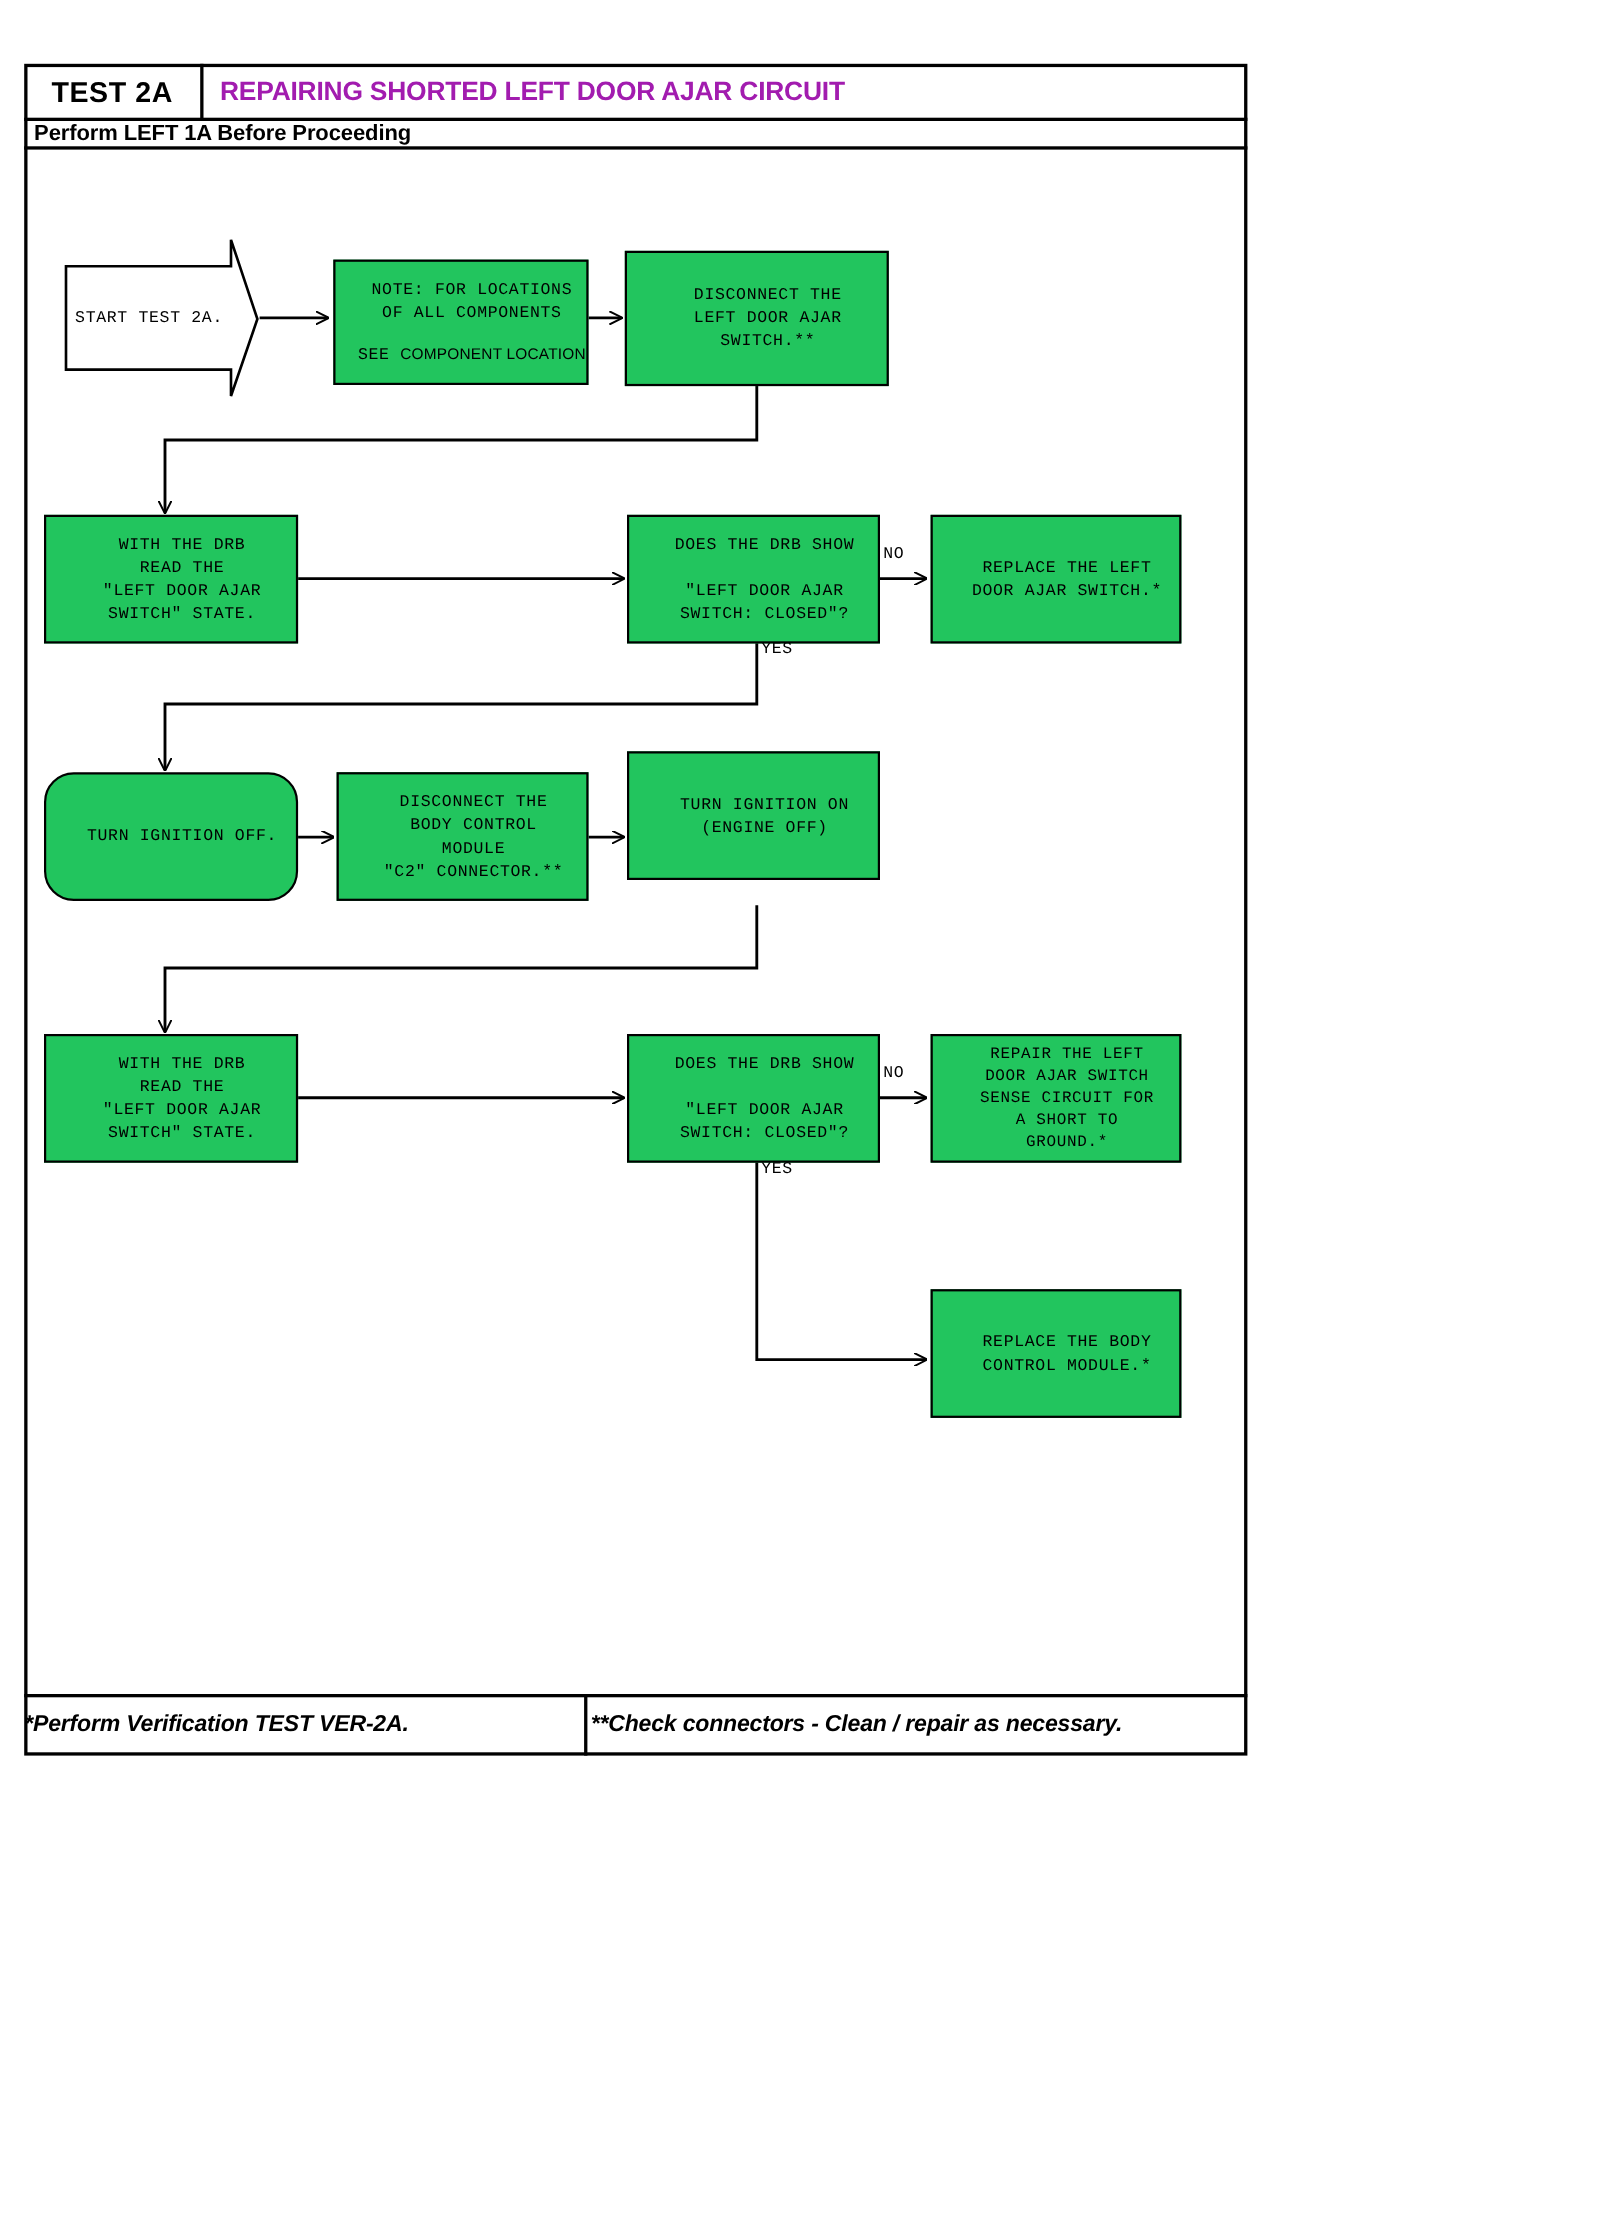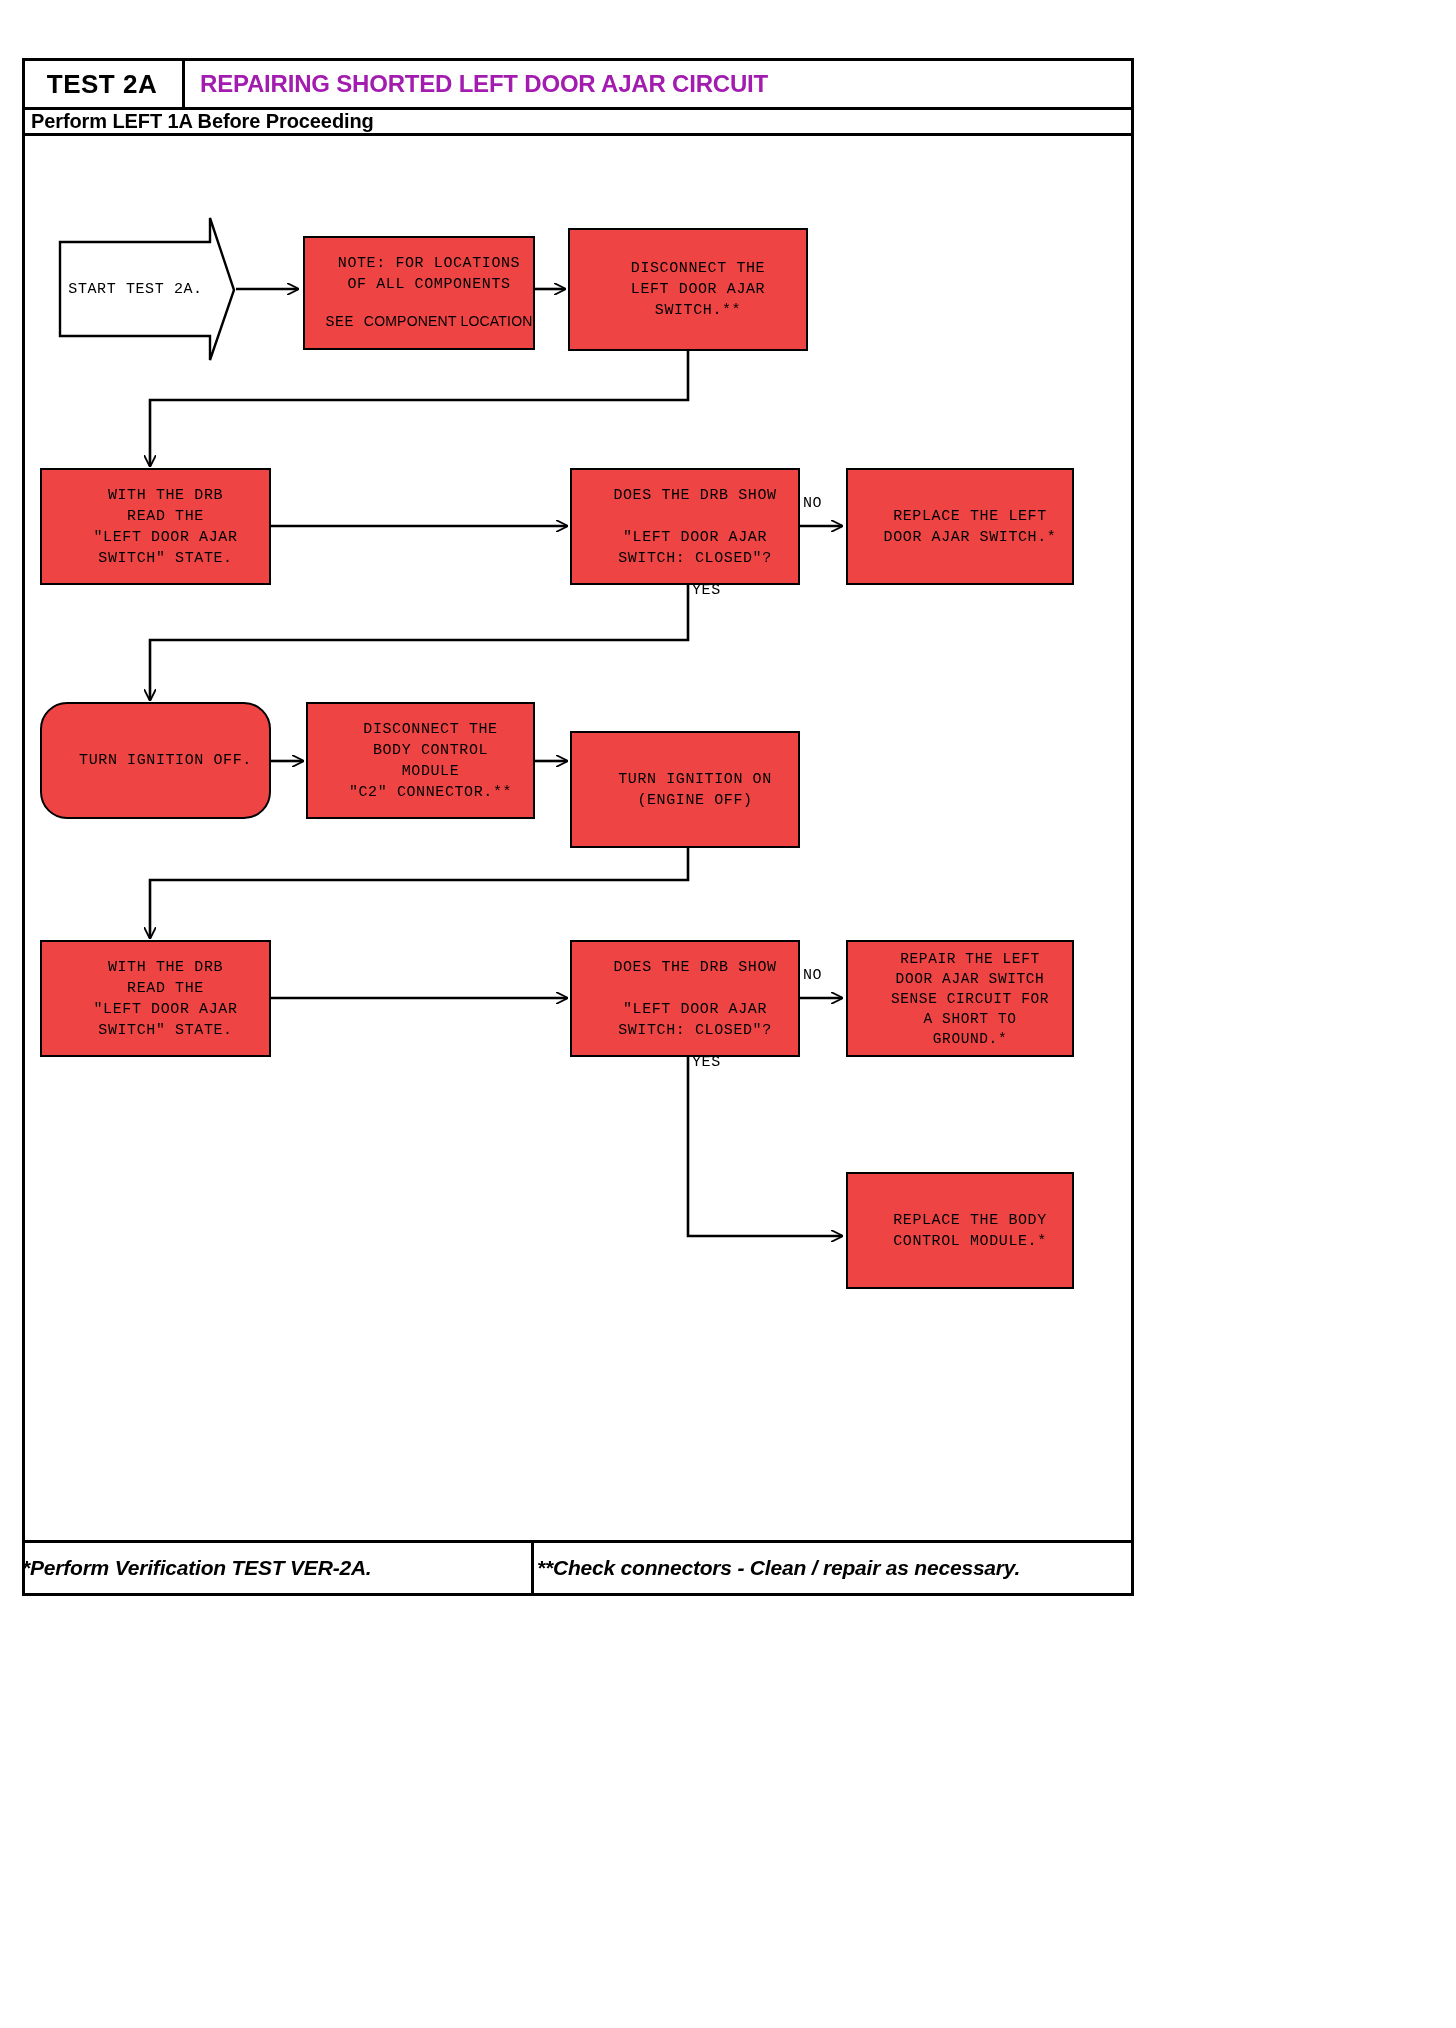--- a/index.html
+++ b/index.html
@@ -104,21 +104,21 @@
     font-size: 21px;
     color: #000;
     white-space: nowrap;
     letter-spacing: -0.2px;
   }
 
   
   .node {
     position: absolute;
     border: 2px solid #000;
-    background: #ef4444;
+    background: #22c55e;
     display: flex;
     align-items: center;
     justify-content: center;
     text-align: center;
     padding-left: 20px;
   }
   .node .txt {
     font-family: "Liberation Mono", monospace;
     font-size: 15px;
     line-height: 21px;
@@ -296,21 +296,21 @@
     <div class="txt">TURN IGNITION OFF.</div>
   </div>
 
   <div class="node" style="left:306px; top:654px; width:229px; height:117px;">
     <div class="txt">DISCONNECT THE
 BODY CONTROL
 MODULE
 "C2" CONNECTOR.**</div>
   </div>
 
-  <div class="node" style="left:570px; top:683px; width:230px; height:117px;">
+  <div class="node" style="left:570px; top:635px; width:230px; height:117px;">
     <div class="txt">TURN IGNITION ON
 (ENGINE OFF)</div>
   </div>
 
   <div class="node" style="left:40px; top:892px; width:231px; height:117px;">
     <div class="txt">WITH THE DRB
 READ THE
 "LEFT DOOR AJAR
 SWITCH" STATE.</div>
   </div>

